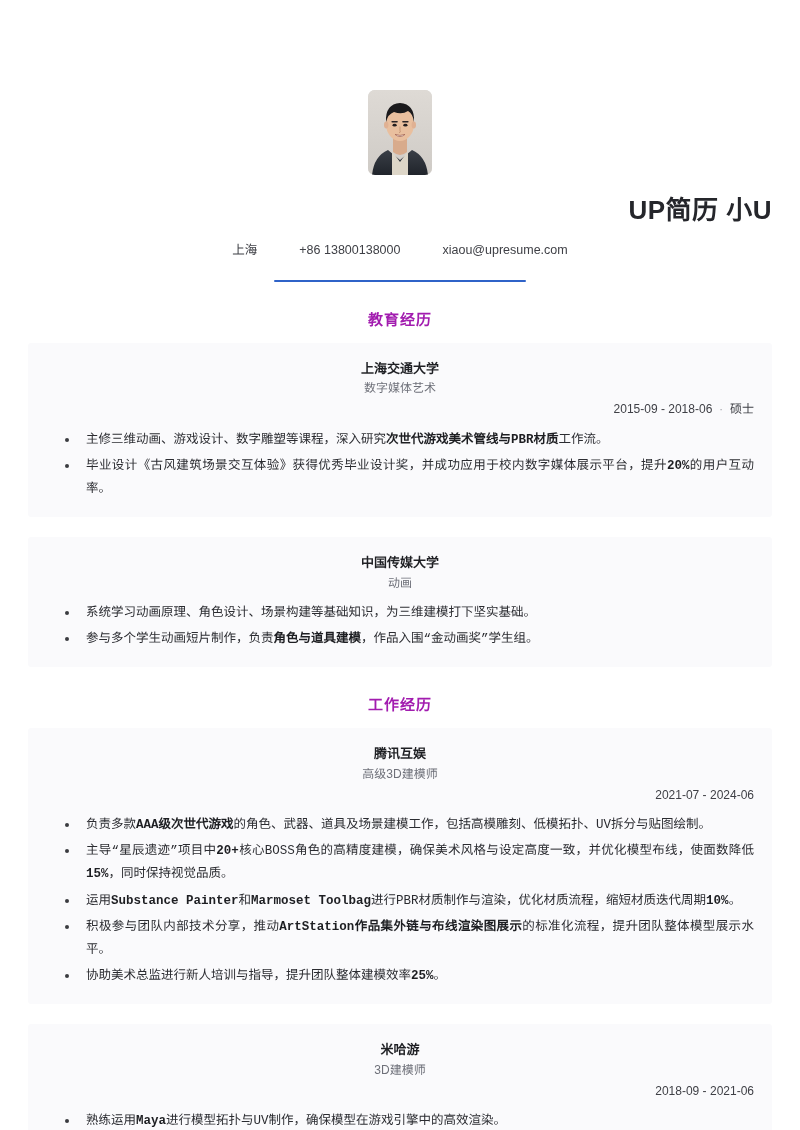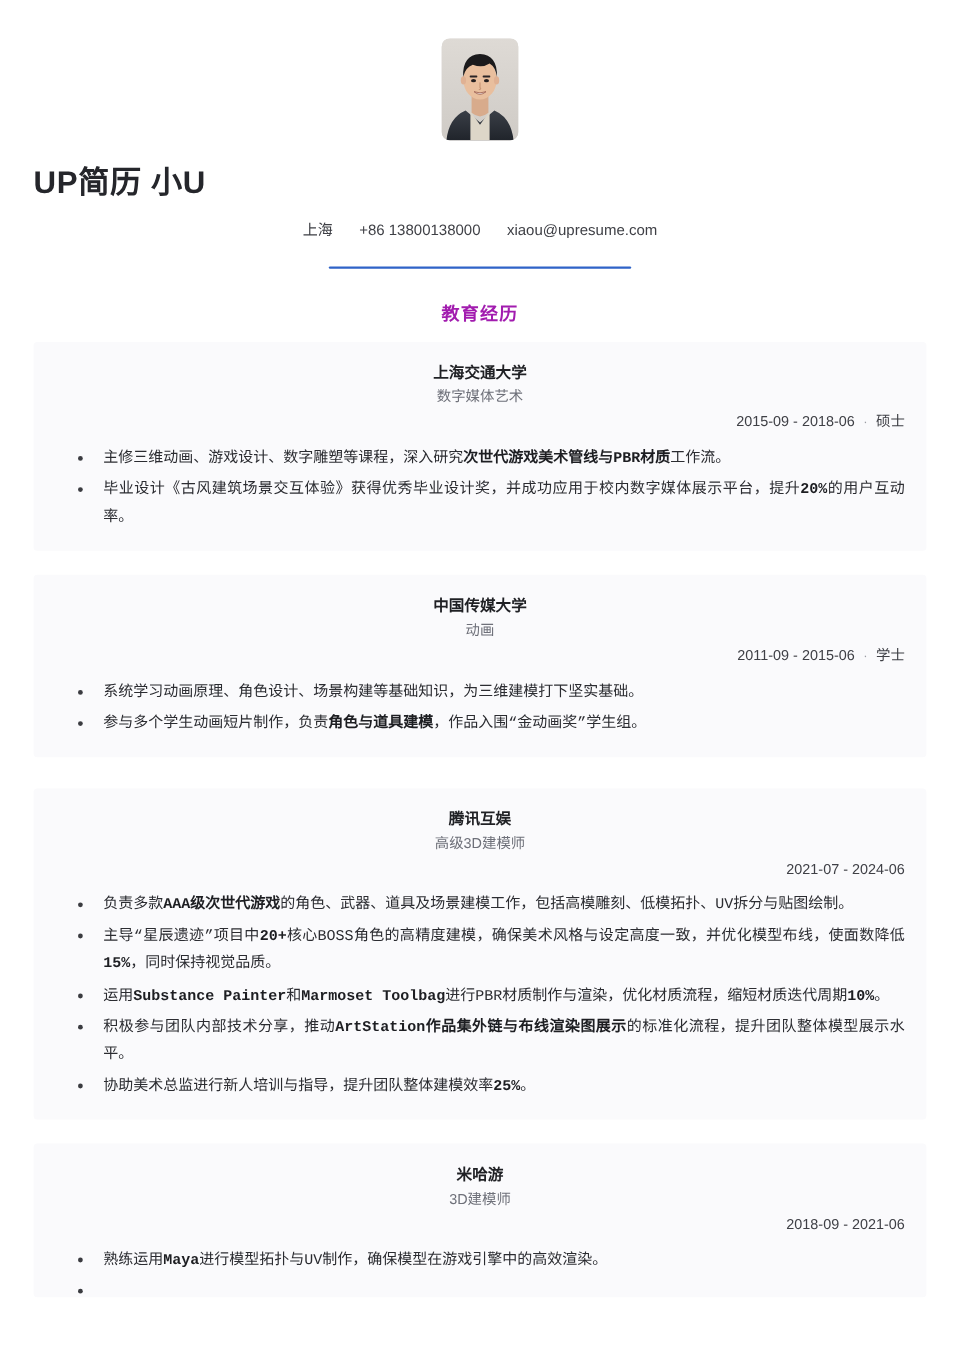--- a/index.html
+++ b/index.html
@@ -18,22 +18,22 @@
   }
 
   .page {
     width: 800px;
     padding: 0 28px;
     margin: 0 auto;
   }
 
   
   .header {
-    padding-top: 32px;
-    text-align: left;
+    padding-top: 90px;
+    text-align: right;
   }
   .avatar {
     width: 64px;
     height: 85px;
     margin: 0 auto;
     border-radius: 7px;
     overflow: hidden;
     display: block;
     background: #d9d6d2;
     position: relative;
@@ -49,21 +49,21 @@
     line-height: 1.2;
   }
 
   .contact {
     margin-top: 16px;
     font-size: 12.5px;
     color: #3f4046;
     display: flex;
     justify-content: center;
     align-items: center;
-    gap: 22px;
+    gap: 42px;
     line-height: 1.4;
   }
   .contact span { white-space: nowrap; }
 
   .rule {
     width: 252px;
     height: 2px;
     background: #2f63c8;
     margin: 20px auto 0;
     border-radius: 1px;
@@ -209,28 +209,28 @@
           <div class="role">数字媒体艺术</div>
           <div class="meta"><span>2015-09 - 2018-06</span><span class="dot">·</span><span class="degree">硕士</span></div>
           <ul class="bullets">
             <li><span>主修三维动画、游戏设计、数字雕塑等课程，深入研究</span><b>次世代游戏美术管线与PBR材质</b><span>工作流。</span></li>
             <li><span>毕业设计《古风建筑场景交互体验》获得优秀毕业设计奖，并成功应用于校内数字媒体展示平台，提升</span><b>20%</b><span>的用户互动率。</span></li>
           </ul>
         </div>
         <div class="card">
           <div class="org">中国传媒大学</div>
           <div class="role">动画</div>
-          <div class="meta"><span>2011-09 - 2015-06</span><span class="dot">·</span><span class="degree">学士</span></div>
           <ul class="bullets">
             <li><span>系统学习动画原理、角色设计、场景构建等基础知识，为三维建模打下坚实基础。</span></li>
             <li><span>参与多个学生动画短片制作，负责</span><b>角色与道具建模</b><span>，作品入围“金动画奖”学生组。</span></li>
           </ul>
         </div>
       </div>
       <div class="section">
+        <div class="section-title">工作经历</div>
         <div class="card">
           <div class="org">腾讯互娱</div>
           <div class="role">高级3D建模师</div>
           <div class="meta"><span>2021-07 - 2024-06</span></div>
           <ul class="bullets">
             <li><span>负责多款</span><b>AAA级次世代游戏</b><span>的角色、武器、道具及场景建模工作，包括高模雕刻、低模拓扑、UV拆分与贴图绘制。</span></li>
             <li><span>主导“星辰遗迹”项目中</span><b>20+</b><span>核心BOSS角色的高精度建模，确保美术风格与设定高度一致，并优化模型布线，使面数降低</span><b>15%</b><span>，同时保持视觉品质。</span></li>
             <li><span>运用</span><b>Substance Painter</b><span>和</span><b>Marmoset Toolbag</b><span>进行PBR材质制作与渲染，优化材质流程，缩短材质迭代周期</span><b>10%</b><span>。</span></li>
             <li><span>积极参与团队内部技术分享，推动</span><b>ArtStation作品集外链与布线渲染图展示</b><span>的标准化流程，提升团队整体模型展示水平。</span></li>
             <li><span>协助美术总监进行新人培训与指导，提升团队整体建模效率</span><b>25%</b><span>。</span></li>

